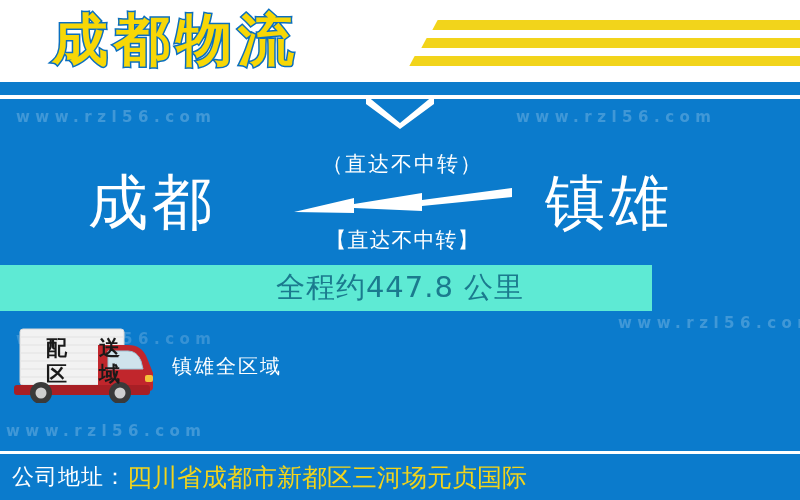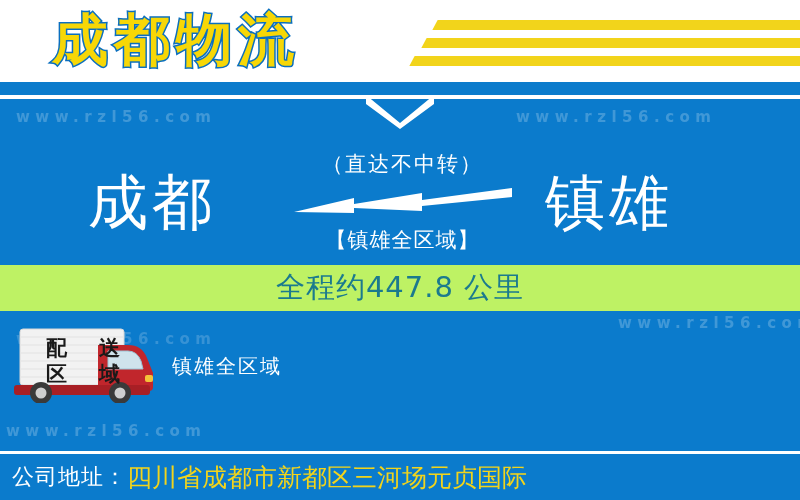--- a/index.html
+++ b/index.html
@@ -124,22 +124,22 @@
     font-size: 21px;
     color: #ffffff;
     letter-spacing: 1px;
     white-space: nowrap;
   }
 
   
   .stats-bar {
     position: absolute;
     left: 0; top: 183px;
-    width: 800px; height: 46px;
-    background: #bef264;
+    width: 652px; height: 46px;
+    background: #5eead4;
     text-align: right;
   }
   .stats-inner {
     position: absolute;
     left: 0; top: 0;
     width: 800px; height: 46px;
     display: flex;
     align-items: center;
     justify-content: center;
     gap: 40px;
@@ -249,21 +249,21 @@
     <div class="route">
       <div class="city city-origin">成都</div>
 
       <div class="mid">
         <div class="mid-top">（直达不中转）</div>
         <div class="arrow-wrap">
           <svg width="218" height="38" viewBox="0 0 218 38">
             <polygon points="218,2 128,14 128,7 60,18 60,12 0,26 60,27 60,22 128,25 128,20 218,11" fill="#ffffff"></polygon>
           </svg>
         </div>
-        <div class="mid-bottom">【镇雄全区域】</div>
+        <div class="mid-bottom">【直达不中转】</div>
       </div>
 
       <div class="city city-dest">镇雄</div>
     </div>
 
     <div class="stats-bar">
       <div class="stats-inner">
         <div class="stat">全程约447.8 公里</div>
       </div>
     </div>

